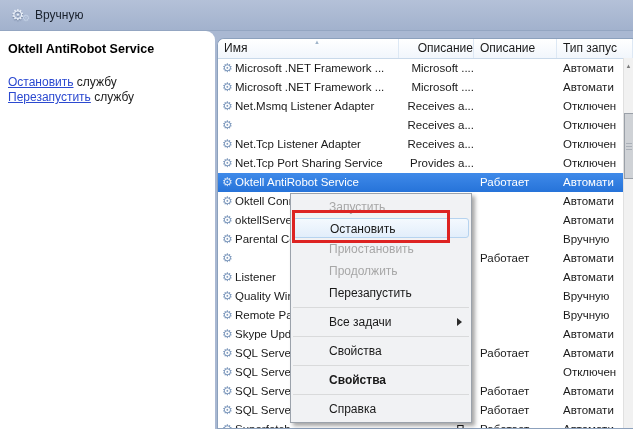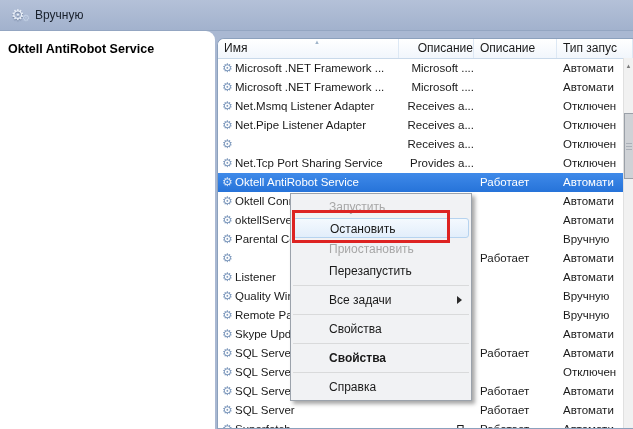--- a/index.html
+++ b/index.html
@@ -122,20 +122,24 @@
 </head>
 <body>
 
 <div class="titlebar">
   <span class="logo"><span>⚙</span><span class="sub">⚙</span></span>
   <span class="title">Вручную</span>
 </div>
 
 <div class="left-panel">
   <div class="svc-title">Oktell AntiRobot Service</div>
+  <div class="svc-links">
+    <div><a>Остановить</a><span> службу</span></div>
+    <div><a>Перезапустить</a><span> службу</span></div>
+  </div>
 </div>
 
 <div class="list-panel">
   <div class="lv-header">
     <div class="hcell col-name">Имя</div>
     <div class="hcell col-desc">Описание</div>
     <div class="hcell col-status">Описание</div>
     <div class="hcell col-type">Тип запус</div>
     <span class="sort-arrow">▲</span>
   </div>
@@ -163,29 +167,29 @@
           <span class="gear">⚙</span>
           <span>Net.Msmq Listener Adapter</span>
         </div>
         <div class="cell col-desc">Receives a...</div>
         <div class="cell col-status"></div>
         <div class="cell col-type">Отключен</div>
       </div>
     <div class="lv-row">
         <div class="cell cn col-name">
           <span class="gear">⚙</span>
-          <span>Net.Pipe Listener Adapter</span>
         </div>
         <div class="cell col-desc">Receives a...</div>
         <div class="cell col-status"></div>
         <div class="cell col-type">Отключен</div>
       </div>
     <div class="lv-row">
         <div class="cell cn col-name">
           <span class="gear">⚙</span>
+          <span>Net.Tcp Listener Adapter</span>
         </div>
         <div class="cell col-desc">Receives a...</div>
         <div class="cell col-status"></div>
         <div class="cell col-type">Отключен</div>
       </div>
     <div class="lv-row">
         <div class="cell cn col-name">
           <span class="gear">⚙</span>
           <span>Net.Tcp Port Sharing Service</span>
         </div>
@@ -324,20 +328,21 @@
     <div class="thumb">
         <div class="grip"></div>
       </div>
   </div>
 </div>
 
 <div class="context-menu">
   <div class="mi disabled">Запустить</div>
   <div class="mi hover">Остановить</div>
   <div class="mi disabled">Приостановить</div>
+  <div class="mi disabled">Продолжить</div>
   <div class="mi">Перезапустить</div>
   <div class="msep"></div>
   <div class="mi"><span>Все задачи</span><span class="sub-arrow"></span></div>
   <div class="msep"></div>
   <div class="mi">Свойства</div>
   <div class="msep"></div>
   <div class="mi bold">Свойства</div>
   <div class="msep"></div>
   <div class="mi">Справка</div>
 </div>

